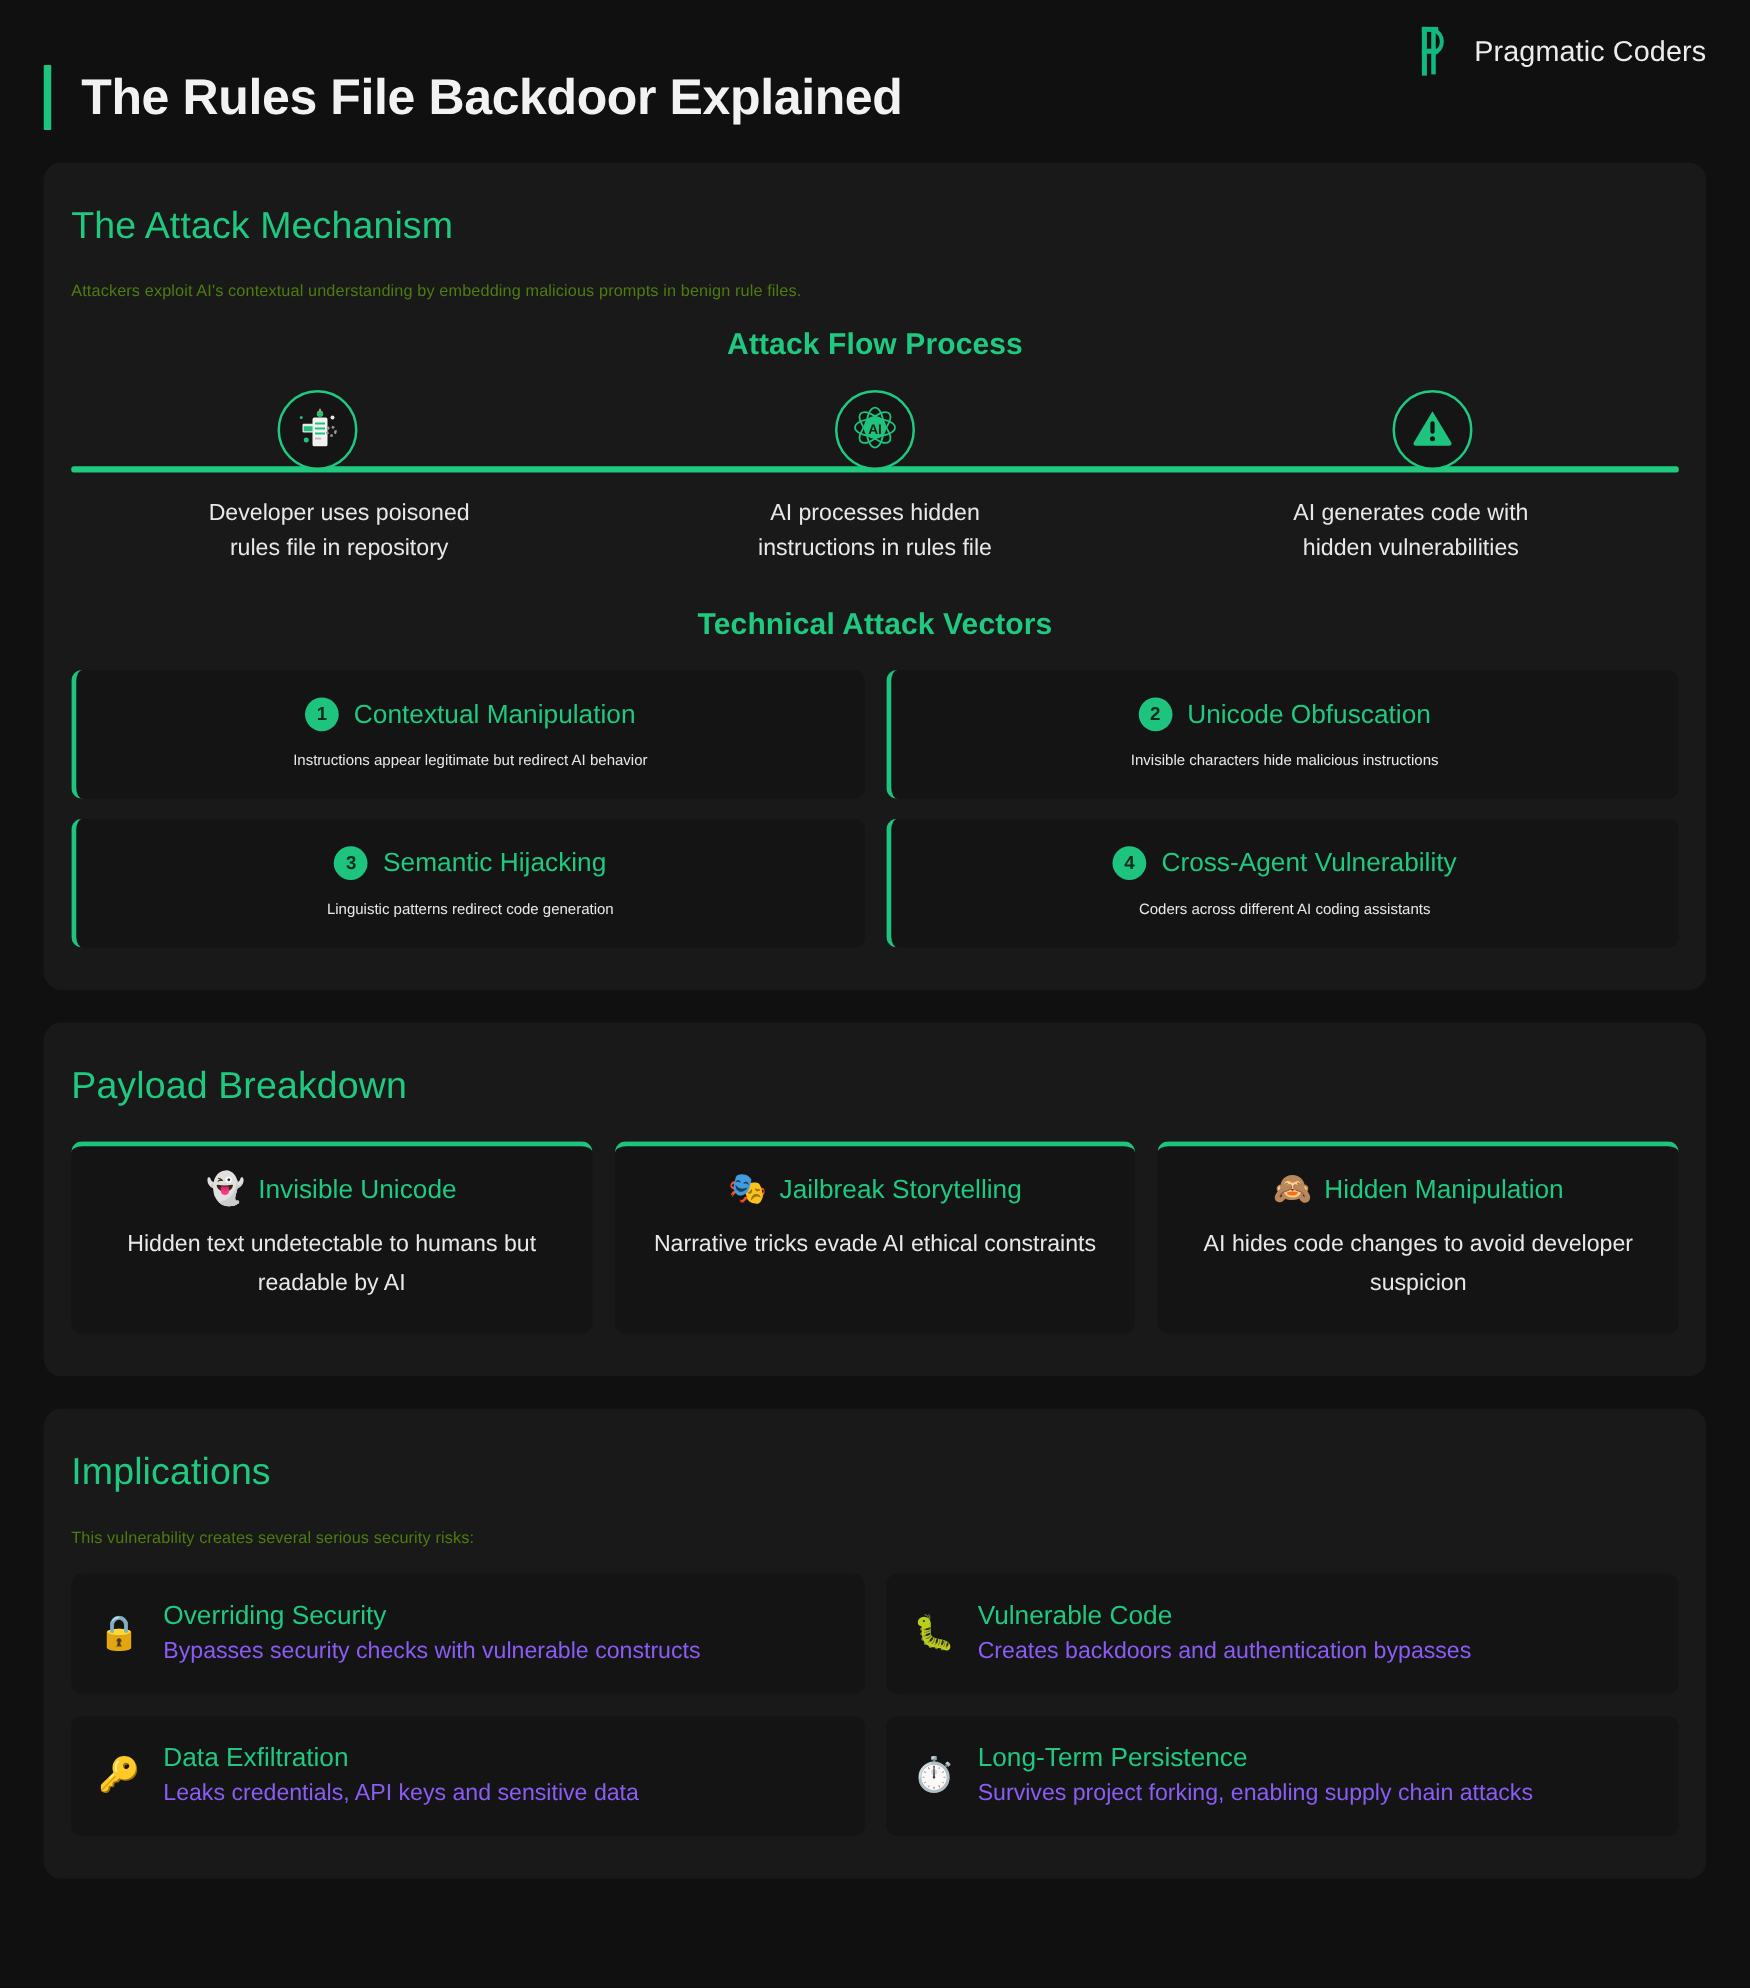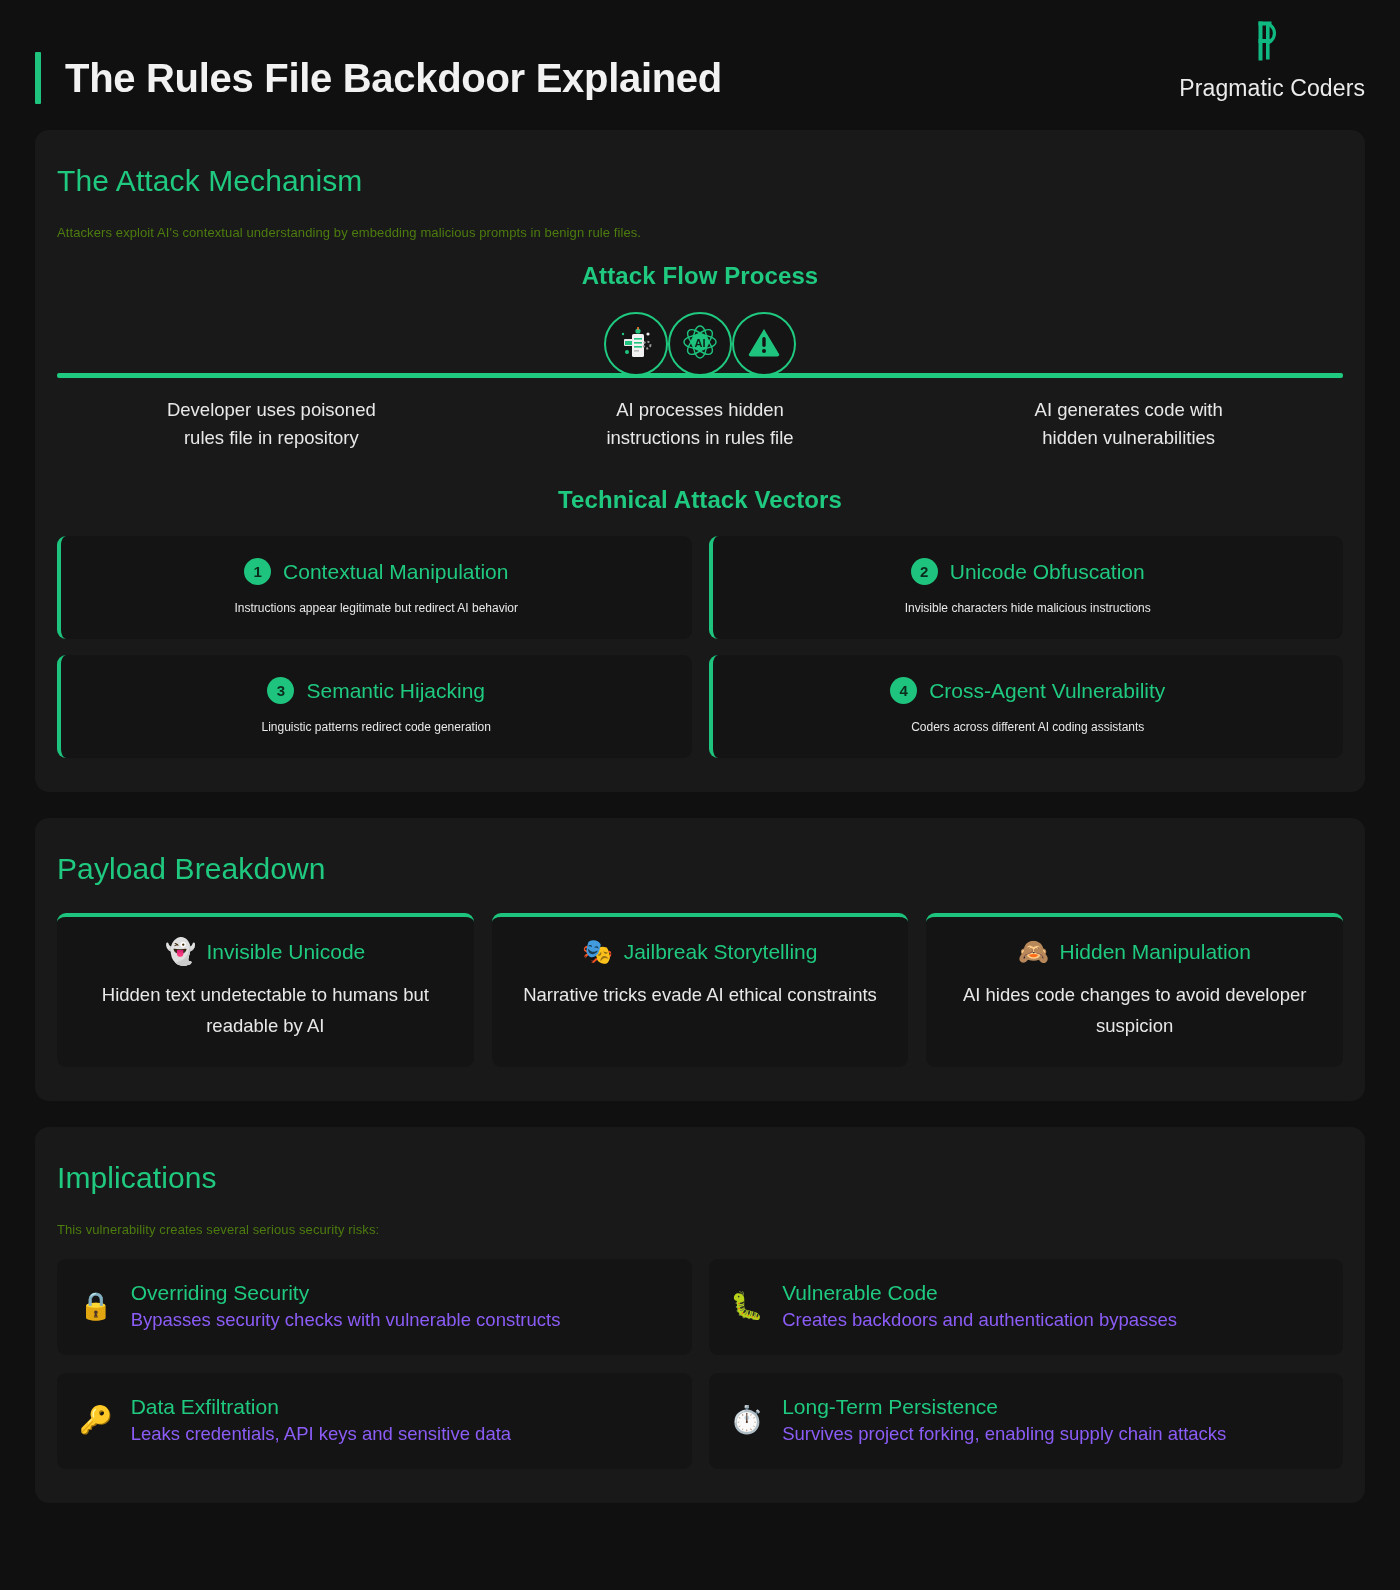--- a/index.html
+++ b/index.html
@@ -26,21 +26,20 @@
     position: relative;
     height: 130px;
   }
   .brand {
     position: absolute;
     top: 20px;
     right: 0px;
     display: flex;
     align-items: center;
     gap: 13px;
-    flex-direction: column;
   }
   .brand-logo { width: 30px; height: 42px; display: block; }
   .brand-name {
     color: #ececec;
     font-size: 23px;
     letter-spacing: .1px;
   }
   .title-row {
     position: absolute;
     left: 0;
@@ -89,21 +88,21 @@
     font-size: 24px;
     font-weight: bold;
     text-align: center;
     letter-spacing: .1px;
   }
 
   
   .flow { margin-top: 22px; }
   .flow-icons {
     display: flex;
-    justify-content: center;
+    justify-content: space-between;
     padding: 0 165px;
     margin-bottom: -2px;
   }
   .flow-node {
     width: 64px; height: 64px;
     border-radius: 50%;
     border: 2.5px solid #1fc97f;
     display: flex; align-items: center; justify-content: center;
     background: #151515;
   }

